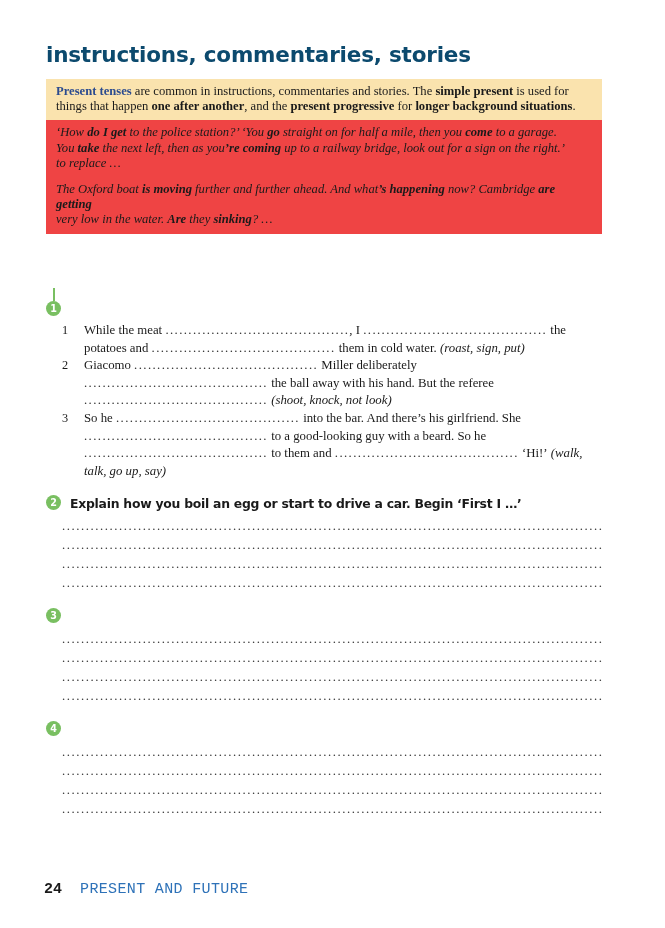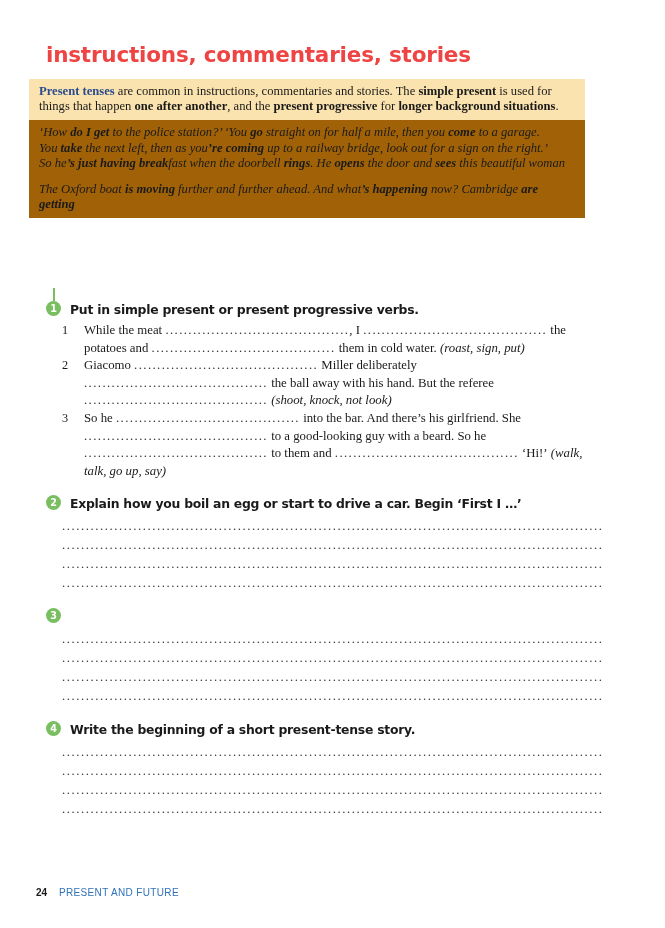--- a/index.html
+++ b/index.html
@@ -25,39 +25,39 @@
 
   
   .page-title {
     position: absolute;
     left: 46px;
     top: 42px;
     font-family: "DejaVu Sans", sans-serif;
     font-size: 21.5px;
     font-weight: bold;
     letter-spacing: -0.2px;
-    color: #ef4444;
+    color: #0c4a6e;
   }
 
   
   .panel {
     position: absolute;
-    left: 29px;
+    left: 46px;
     top: 79px;
     width: 556px;
   }
   .band {
     padding: 5px 10px 6px 10px;
     box-sizing: border-box;
   }
   .band-rule {
     background: #fae3ae;
   }
   .band-example {
-    background: #a16207;
+    background: #ef4444;
   }
   .band p {
     margin: 0;
     font-size: 12.6px;
     line-height: 15.2px;
   }
   .band-rule p {
     font-style: normal;
   }
   .band-example p {
@@ -163,24 +163,24 @@
     white-space: nowrap;
     letter-spacing: 1.55px;
     font-size: 12.8px;
     color: #3a3a3a;
     line-height: 19px;
   }
 
   
   .footer {
     position: absolute;
-    left: 36px;
+    left: 44px;
     bottom: 30px;
-    font-family: Liberation Sans, sans-serif;
-    font-size: 10px;
+    font-family: Liberation Mono, monospace;
+    font-size: 15px;
   }
   .footer .pg {
     font-weight: bold;
     color: #1a1a1a;
     margin-right: 9px;
   }
   .footer .sec {
     color: #2e72b8;
     letter-spacing: 0.35px;
   }
@@ -193,30 +193,31 @@
   <div class="page-title">instructions, commentaries, stories</div>
 
   <div class="panel">
       <div class="band band-rule">
         <p><span class="kw-blue">Present tenses</span> are common in instructions, commentaries and stories. The <b>simple present</b> is used for</p>
         <p>things that happen <b>one after another</b>, and the <b>present progressive</b> for <b>longer background situations</b>.</p>
       </div>
       <div class="band band-example">
         <p>‘How <b>do I get</b> to the police station?’  ‘You <b>go</b> straight on for half a mile, then you <b>come</b> to a garage.</p>
         <p>You <b>take</b> the next left, then as you<b>’re coming</b> up to a railway bridge, look out for a sign on the right.’</p>
-        <p>So he<b>’s just</b> <b>having</b> <b>break</b>fast when the doorbell <b>rings</b>. He <b>opens</b> the door and <b>sees</b> this beautiful woman</p>
+        <p>to replace …</p>
       </div>
       <div class="band band-example">
         <p>The Oxford boat <b>is moving</b> further and further ahead. And what<b>’s happening</b> now? Cambridge <b>are getting</b></p>
+        <p>very low in the water. <b>Are</b> they <b>sinking</b>? …</p>
       </div>
     </div>
 
   <div class="exercises">
       <div class="exercise">
-        <div class="ex-head"><span class="tick"></span><span class="badge">1</span><span class="ex-title">Put in simple present or present progressive verbs.</span></div>
+        <div class="ex-head"><span class="tick"></span><span class="badge">1</span></div>
         <ul class="items">
           <li class="item"><span class="item-num">1</span><span>While the meat <span class="blank">........................................</span>, I <span class="blank">........................................</span> the potatoes and <span class="blank">........................................</span> them in cold water.</span><span class="cue"> (roast, sign, put)</span></li>
           <li class="item"><span class="item-num">2</span><span>Giacomo <span class="blank">........................................</span> Miller deliberately <span class="blank">........................................</span> the ball away with his hand. But the referee <span class="blank">........................................</span></span><span class="cue"> (shoot, knock, not look)</span></li>
           <li class="item"><span class="item-num">3</span><span>So he <span class="blank">........................................</span> into the bar. And there’s his girlfriend. She <span class="blank">........................................</span> to a good-looking guy with a beard. So he <span class="blank">........................................</span> to them and <span class="blank">........................................</span> ‘Hi!’</span><span class="cue"> (walk, talk, go up, say)</span></li>
         </ul>
       </div>
       <div class="exercise">
         <div class="ex-head"><span class="badge">2</span><span class="ex-title">Explain how you boil an egg or start to drive a car. Begin ‘First I …’</span></div>
         <div class="lines">
           <div class="wline">.............................................................................................................................................................................................</div>
@@ -228,21 +229,21 @@
       <div class="exercise">
         <div class="ex-head"><span class="badge">3</span></div>
         <div class="lines">
           <div class="wline">.............................................................................................................................................................................................</div>
           <div class="wline">.............................................................................................................................................................................................</div>
           <div class="wline">.............................................................................................................................................................................................</div>
           <div class="wline">.............................................................................................................................................................................................</div>
         </div>
       </div>
       <div class="exercise">
-        <div class="ex-head"><span class="badge">4</span><span class="ex-title">Write the beginning of a short present-tense story.</span></div>
+        <div class="ex-head"><span class="badge">4</span></div>
         <div class="lines">
           <div class="wline">.............................................................................................................................................................................................</div>
           <div class="wline">.............................................................................................................................................................................................</div>
           <div class="wline">.............................................................................................................................................................................................</div>
           <div class="wline">.............................................................................................................................................................................................</div>
         </div>
       </div>
     </div>
 
   <div class="footer">

